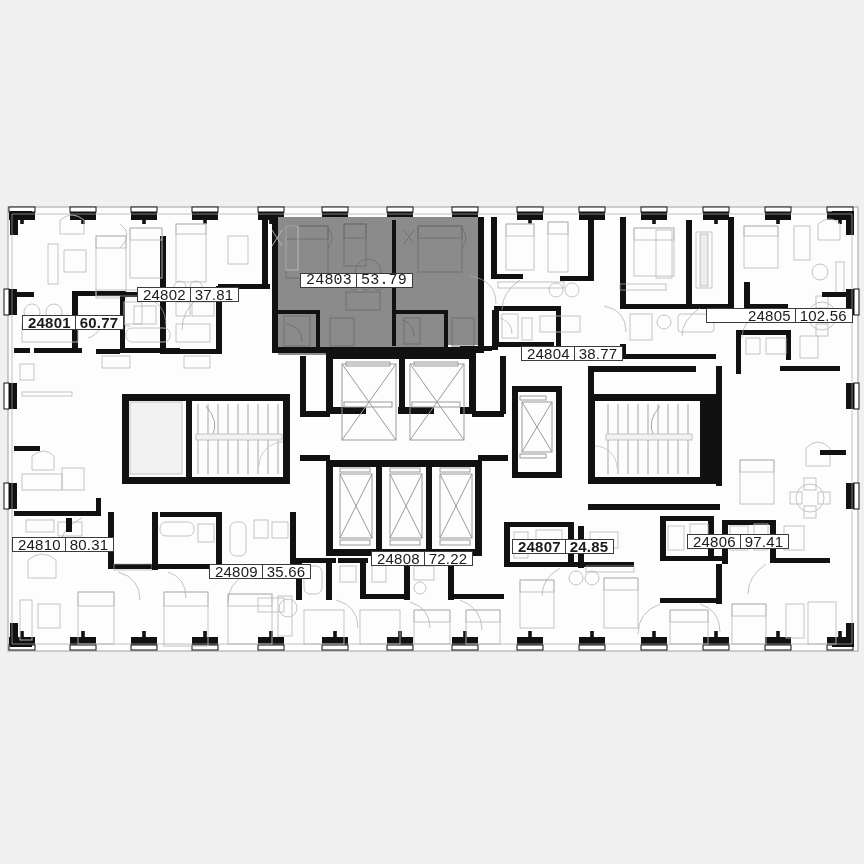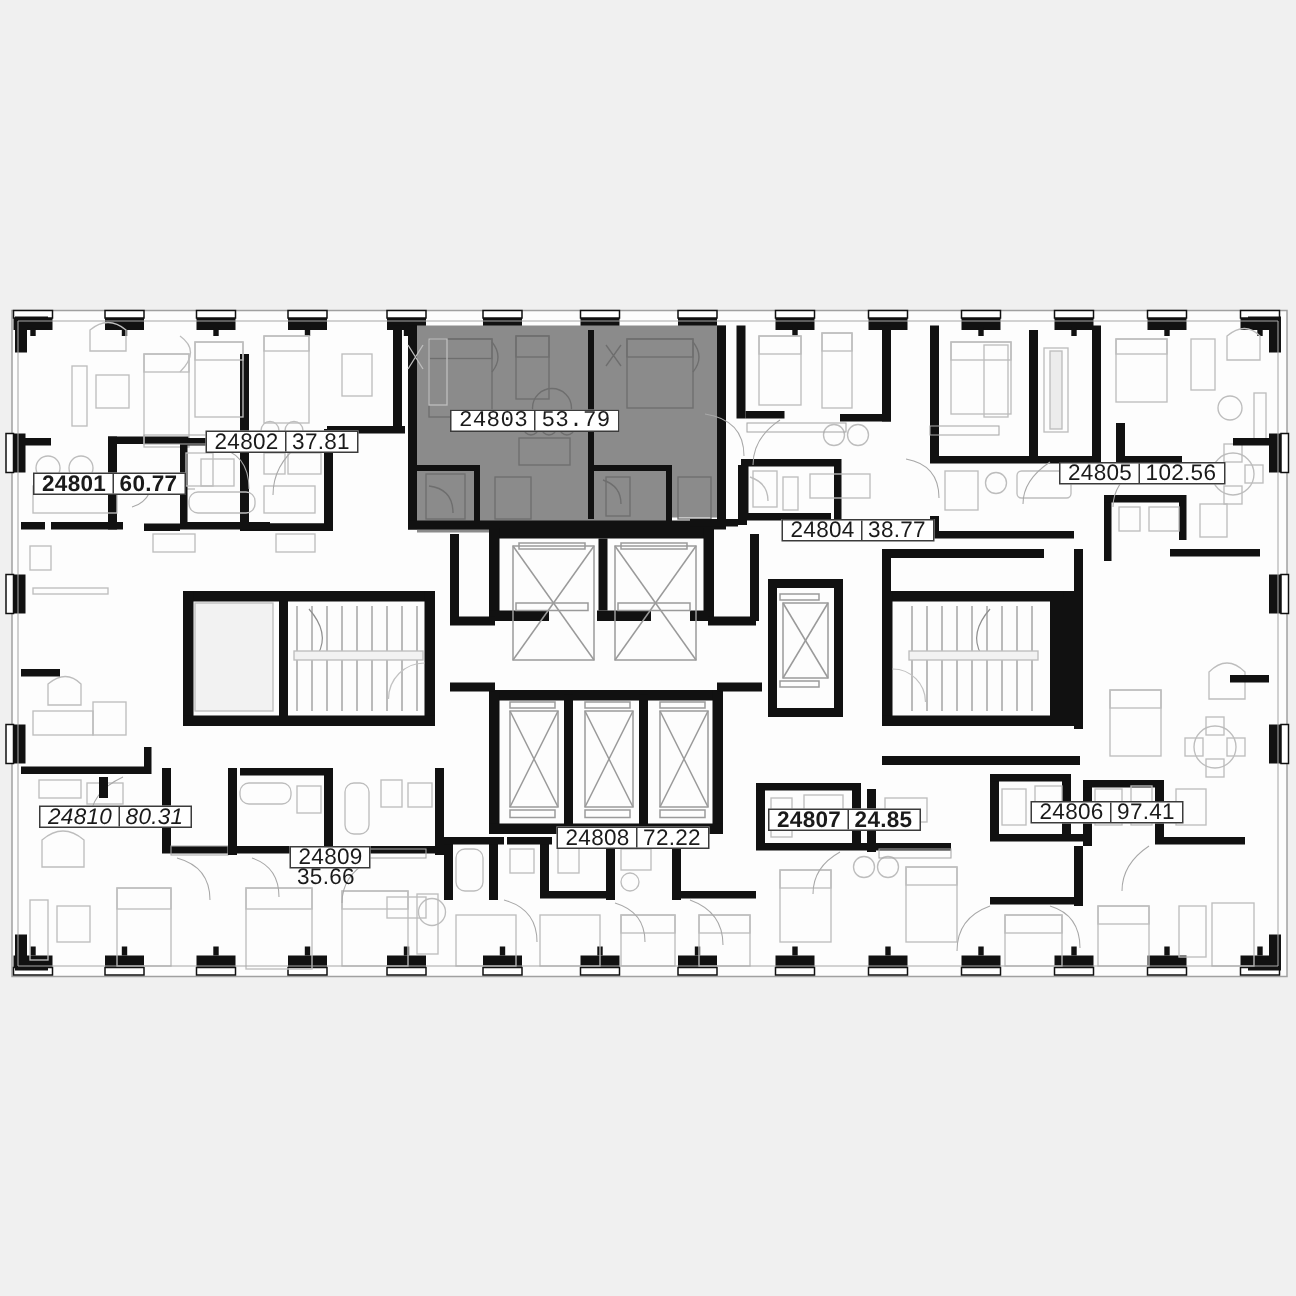--- a/index.html
+++ b/index.html
@@ -617,46 +617,46 @@
         <div class="unit-label" style="left: 300px; top: 67px; font-family: Liberation Mono, monospace;">
           <span class="num">24803</span>
           <span class="sep"></span>
           <span class="area">53.79</span>
         </div>
         <div class="unit-label" style="left: 521px; top: 112px; margin-top: 28px;">
           <span class="num">24804</span>
           <span class="sep"></span>
           <span class="area">38.77</span>
         </div>
-        <div class="unit-label" style="left: 706px; top: 102px;">
+        <div class="unit-label" style="left: 706px; top: 102px; padding-left: 36px;">
           <span class="num">24805</span>
           <span class="sep"></span>
           <span class="area">102.56</span>
         </div>
         <div class="unit-label" style="left: 687px; top: 328px;">
           <span class="num">24806</span>
           <span class="sep"></span>
           <span class="area">97.41</span>
         </div>
         <div class="unit-label" style="left: 512px; top: 333px; font-weight: bold;">
           <span class="num">24807</span>
           <span class="sep"></span>
           <span class="area">24.85</span>
         </div>
         <div class="unit-label" style="left: 331px; top: 345px; margin-left: 40px;">
           <span class="num">24808</span>
           <span class="sep"></span>
           <span class="area">72.22</span>
         </div>
-        <div class="unit-label" style="left: 193px; top: 358px; flex-direction: column;">
+        <div class="unit-label" style="left: 209px; top: 358px;">
           <span class="num">24809</span>
           <span class="sep"></span>
           <span class="area">35.66</span>
         </div>
-        <div class="unit-label" style="left: 26px; top: 331px; font-style: italic;">
+        <div class="unit-label" style="left: 12px; top: 331px;">
           <span class="num">24810</span>
           <span class="sep"></span>
           <span class="area">80.31</span>
         </div>
       </div>
 
   </div>
 </div>
 
 </body></html>

